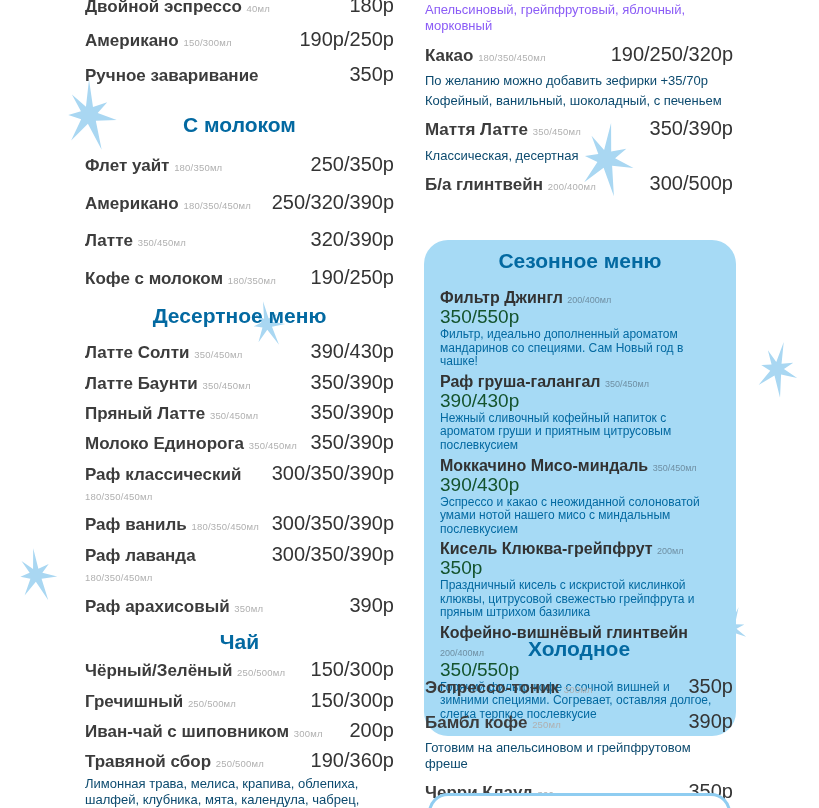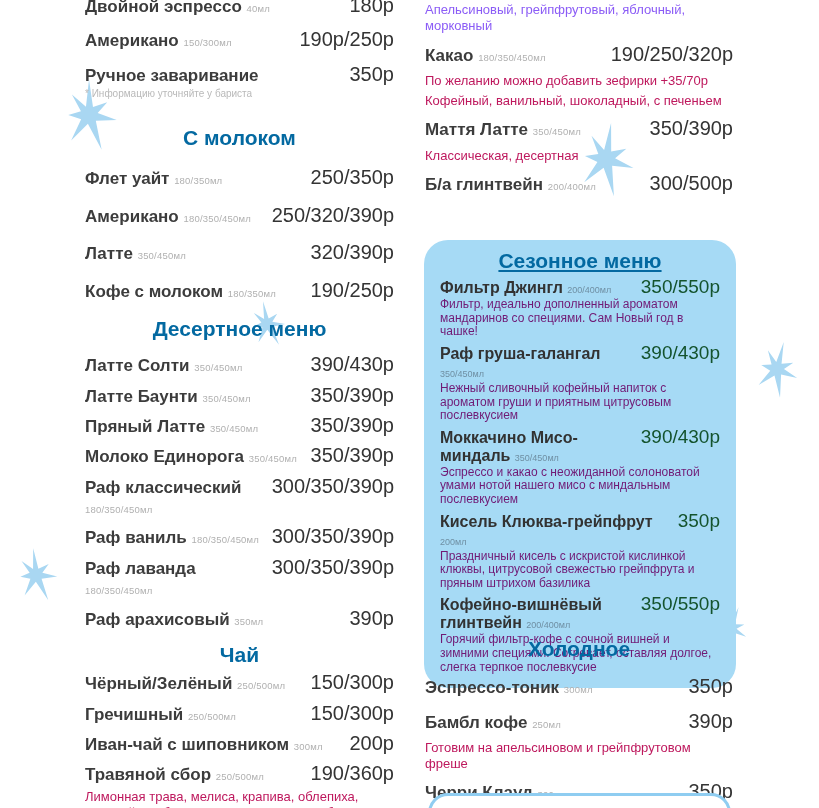--- a/index.html
+++ b/index.html
@@ -20,36 +20,36 @@
 
   .tight .menu-item{margin-bottom:7px;}
   .milk .menu-item{margin-bottom:14px;}
 
   .section-title{font-size:21px;font-weight:700;color:#0369a1;text-align:center;line-height:1.2;}
   .st-milk{margin:26px 0 16px;}
   .st-dessert{margin:6px 0 12px;}
   .st-tea{margin:12px 0 4px;}
   .st-cold{margin:0 0 14px;}
 
-  .desc{font-size:13px;color:#be185d;line-height:1.25;margin:-4px 0 8px;}
+  .desc{font-size:13px;color:#0c4a6e;line-height:1.25;margin:-4px 0 8px;}
   .desc-tea{margin:-4px 0 4px;}
   .footnote{font-size:10px;color:#b9b9b9;margin:-9px 0 0;}
   .top-desc{font-size:13px;color:#8b5cf6;line-height:1.25;margin:0 0 8px;}
 
   .seasonal{
     position:absolute;left:424px;top:240px;width:312px;box-sizing:border-box;
     background:#a6daf5;border-radius:24px;padding:8px 16px 10px;
   }
-  .seasonal .section-title{margin:0 0 4px;text-decoration:underline;}
+  .seasonal .section-title{margin:0 0 16px;}
   .s-item{margin-bottom:4px;}
-  .s-row{display:flex;justify-content:space-between;align-items:baseline;}
+  .s-row{display:flex;justify-content:space-between;align-items:baseline;flex-direction:column;}
   .s-name{font-size:16px;font-weight:700;color:#323232;line-height:1.13;padding-right:5px;flex:1;}
   .s-vol{font-size:9px;font-weight:400;color:#6f8fa3;}
   .s-price{font-size:19px;font-weight:400;color:#14532d;white-space:nowrap;line-height:1.05;}
-  .s-desc{font-size:12px;color:#701a75;line-height:1.13;margin-top:1px;}
+  .s-desc{font-size:12px;color:#0369a1;line-height:1.13;margin-top:1px;}
 
   .cold{position:absolute;left:425px;top:636px;width:308px;}
 
   .outline-box{
     position:absolute;left:428px;top:793px;width:303px;height:44px;box-sizing:border-box;
     border:3px solid #8fcdf1;border-radius:20px;background:#ffffff;
   }
 
   .star{position:absolute;}
   .star polygon{fill:#a9d7f2;}
@@ -89,21 +89,20 @@
     <span class="mi-price">180р</span>
   </div>
   <div class="menu-item">
     <span class="mi-name"><span>Американо</span> <span class="mi-vol">150/300мл</span></span>
     <span class="mi-price">190р/250р</span>
   </div>
   <div class="menu-item">
     <span class="mi-name"><span>Ручное заваривание</span></span>
     <span class="mi-price">350р</span>
   </div>
-  <div class="footnote">* Информацию уточняйте у бариста</div>
 
   <div class="section-title st-milk">С молоком</div>
   <div class="milk">
     <div class="menu-item">
       <span class="mi-name"><span>Флет уайт</span> <span class="mi-vol">180/350мл</span></span>
       <span class="mi-price">250/350р</span>
     </div>
     <div class="menu-item">
       <span class="mi-name"><span>Американо</span> <span class="mi-vol">180/350/450мл</span></span>
       <span class="mi-price">250/320/390р</span>

